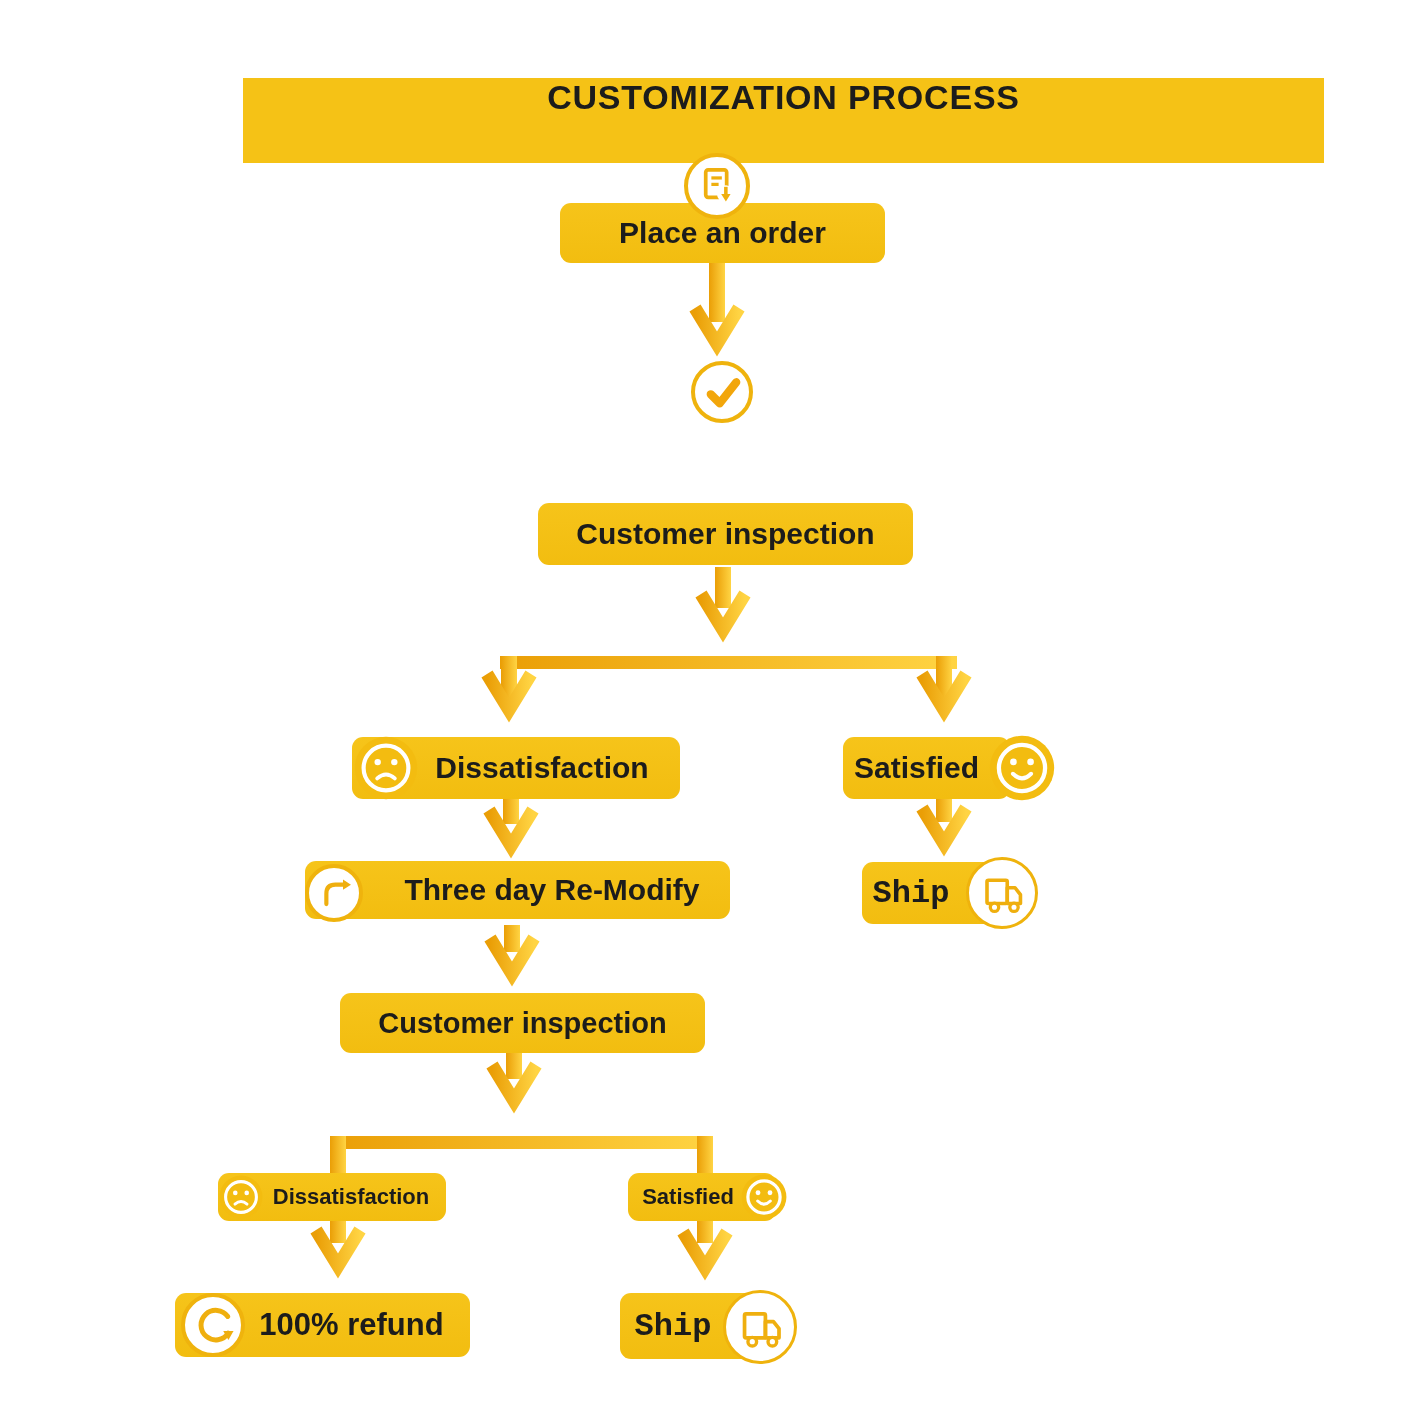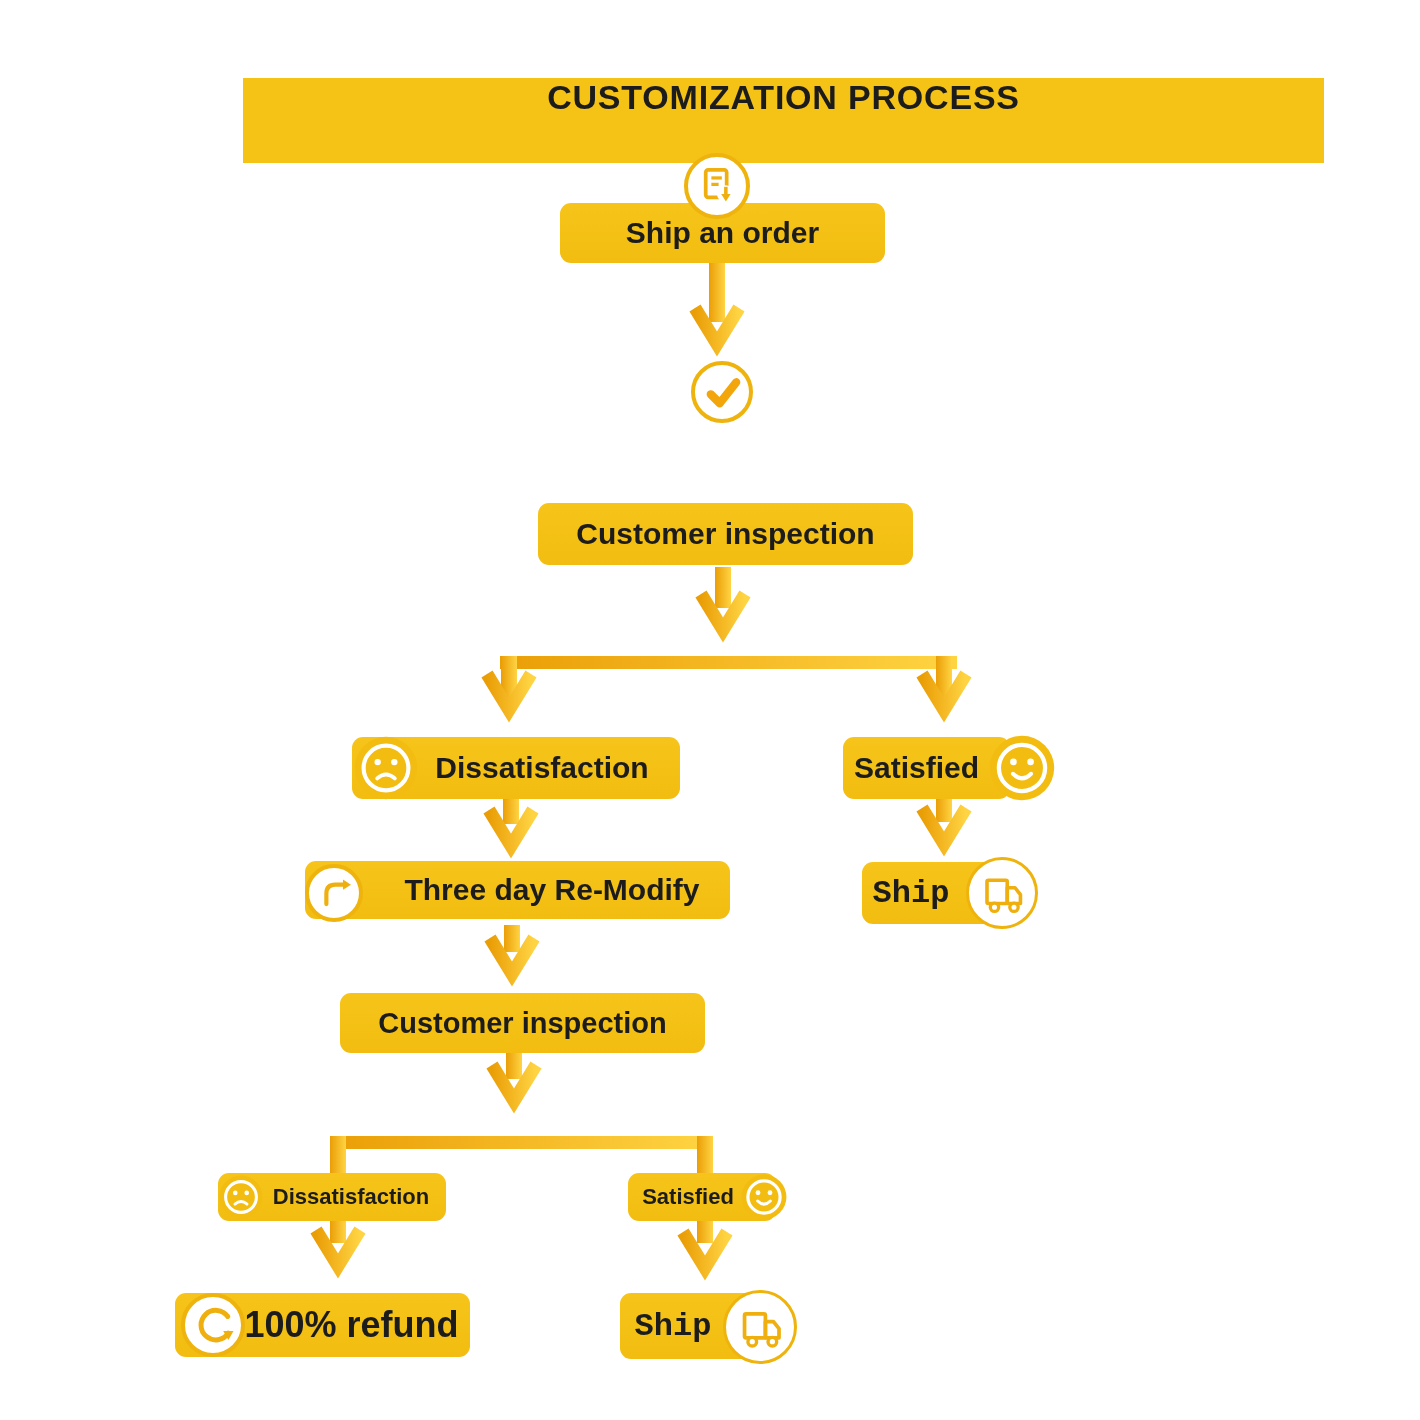--- a/index.html
+++ b/index.html
@@ -79,21 +79,21 @@
     <svg viewBox="0 0 36 36">
       <rect x="11" y="8" width="13" height="17" rx="1.5" fill="none" stroke="#EFAF0E" stroke-width="2.3"></rect>
       <line x1="14.5" y1="13" x2="21" y2="13" stroke="#EFAF0E" stroke-width="2"></line>
       <line x1="14.5" y1="17" x2="19" y2="17" stroke="#EFAF0E" stroke-width="2"></line>
       <circle cx="23.5" cy="23" r="5.5" fill="#ffffff"></circle>
       <rect x="22.4" y="18.5" width="2.2" height="5" fill="#EFAF0E"></rect>
       <polygon points="20.6,23 26.4,23 23.5,27.6" fill="#EFAF0E"></polygon>
     </svg>
   </div>
   <div class="node fs30" style="left:560px;top:203px;width:325px;height:60px;">
-    <span>Ship an order</span>
+    <span>Place an order</span>
   </div>
 
   <div class="circle white" style="left:691px;top:361px;width:62px;height:62px;">
     <svg viewBox="0 0 36 36">
       <path d="M10.5 19.5 L16.5 25.5 L27.5 11.5" fill="none" stroke="#F2A60B" stroke-width="5.5" stroke-linecap="round" stroke-linejoin="round"></path>
     </svg>
   </div>
 
   <div class="node fs30" style="left:538px;top:503px;width:375px;height:62px;">
     <span>Customer inspection</span>
@@ -170,21 +170,21 @@
   <div class="circle" style="left:741px;top:1174px;width:46px;height:46px;">
     <svg viewBox="0 0 40 40">
       <circle cx="20" cy="20" r="19.5" fill="#F3BC10"></circle>
       <circle cx="20" cy="20" r="14" fill="none" stroke="#ffffff" stroke-width="2.8"></circle>
       <circle cx="14.8" cy="16.3" r="2.1" fill="#ffffff"></circle>
       <circle cx="25.2" cy="16.3" r="2.1" fill="#ffffff"></circle>
       <path d="M14.5 23.5 Q20 29 25.5 23.5" fill="none" stroke="#ffffff" stroke-width="2.6" stroke-linecap="round"></path>
     </svg>
   </div>
 
-  <div class="node" style="left:175px;top:1293px;width:295px;height:64px;padding-left:58px;font-size:36px;">
+  <div class="node" style="left:175px;top:1293px;width:295px;height:64px;padding-left:58px;font-size:31px;">
     <span>100% refund</span>
   </div>
   <div class="circle white" style="left:181px;top:1293px;width:64px;height:64px;">
     <svg viewBox="0 0 36 36">
       <path d="M27.5 12.5 A 9.5 9.5 0 1 0 27.8 23.2" fill="none" stroke="#EFAF0E" stroke-width="3.2" stroke-linecap="round"></path>
       <polygon points="24.6,21.8 31.2,21.8 27.9,27.6" fill="#EFAF0E"></polygon>
     </svg>
   </div>
 
   <div class="node fs32" style="left:620px;top:1293px;width:152px;height:66px;padding-right:46px;">

